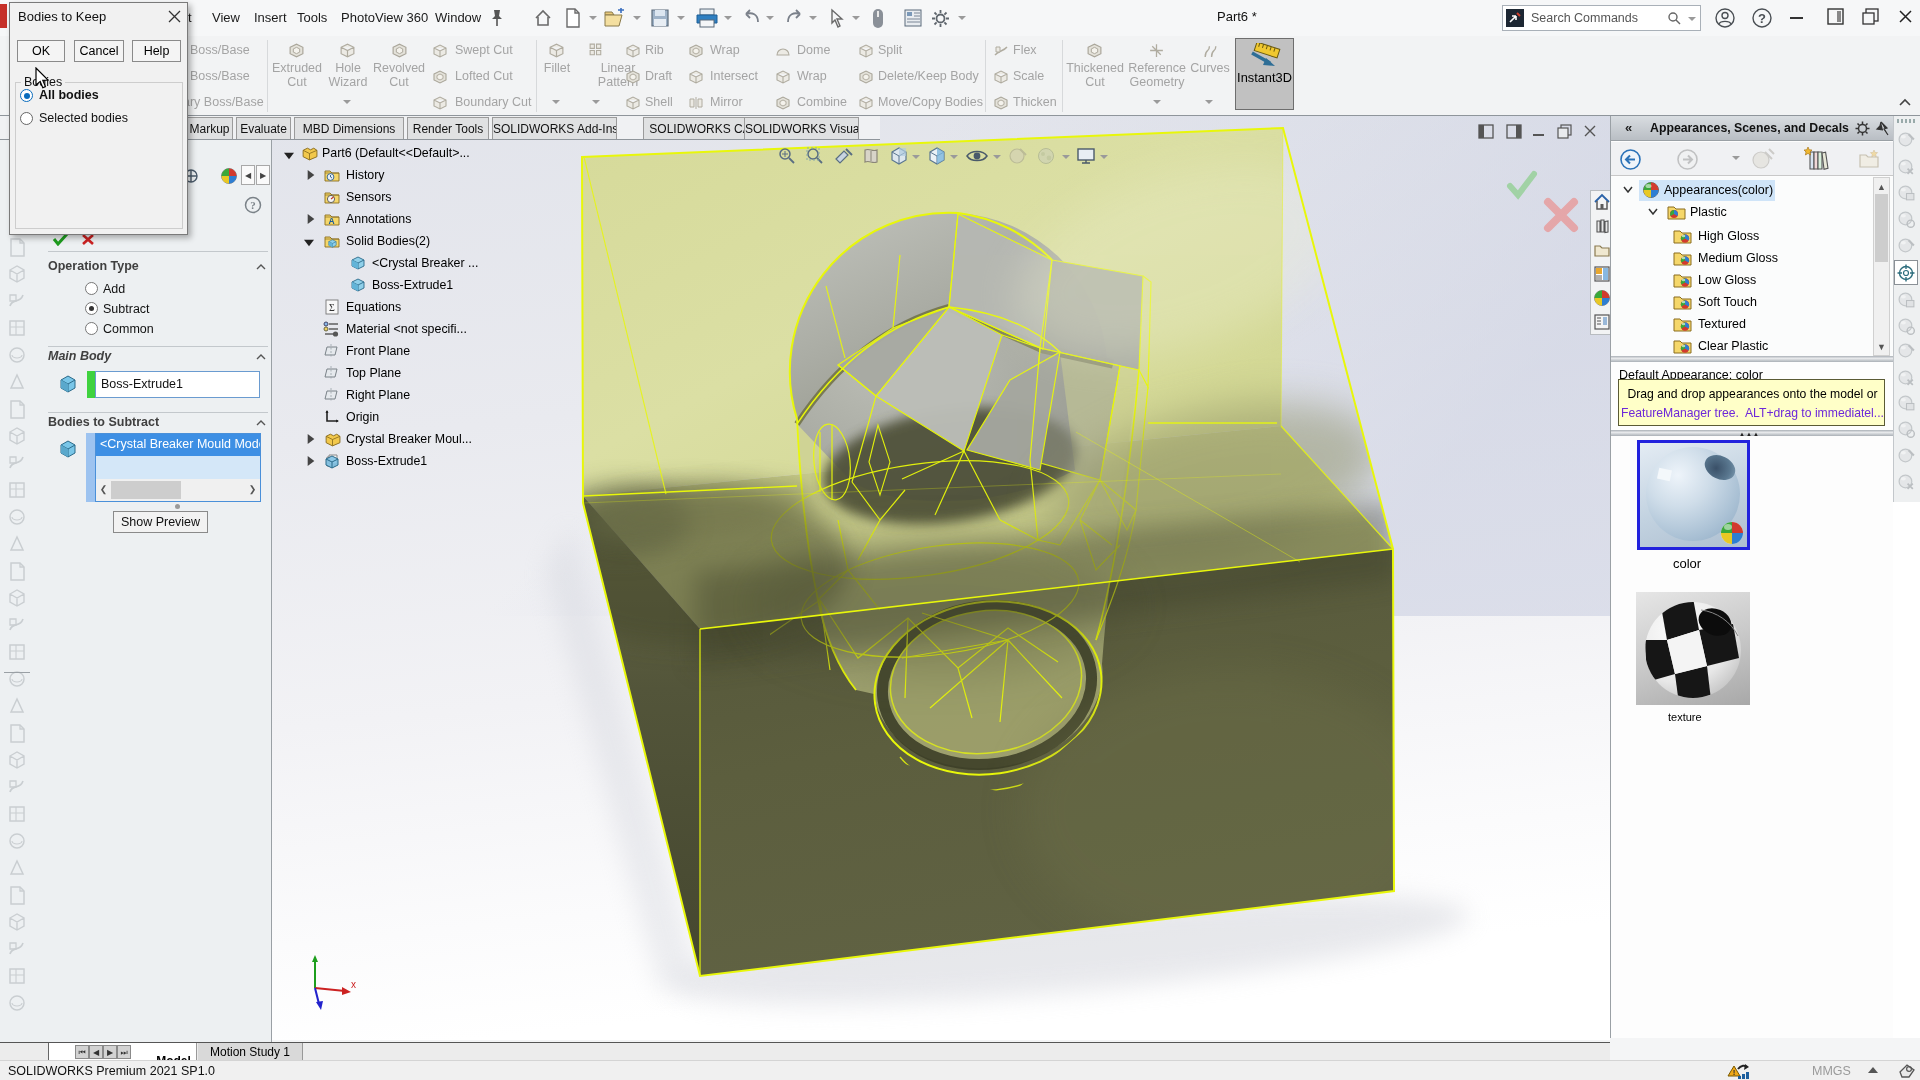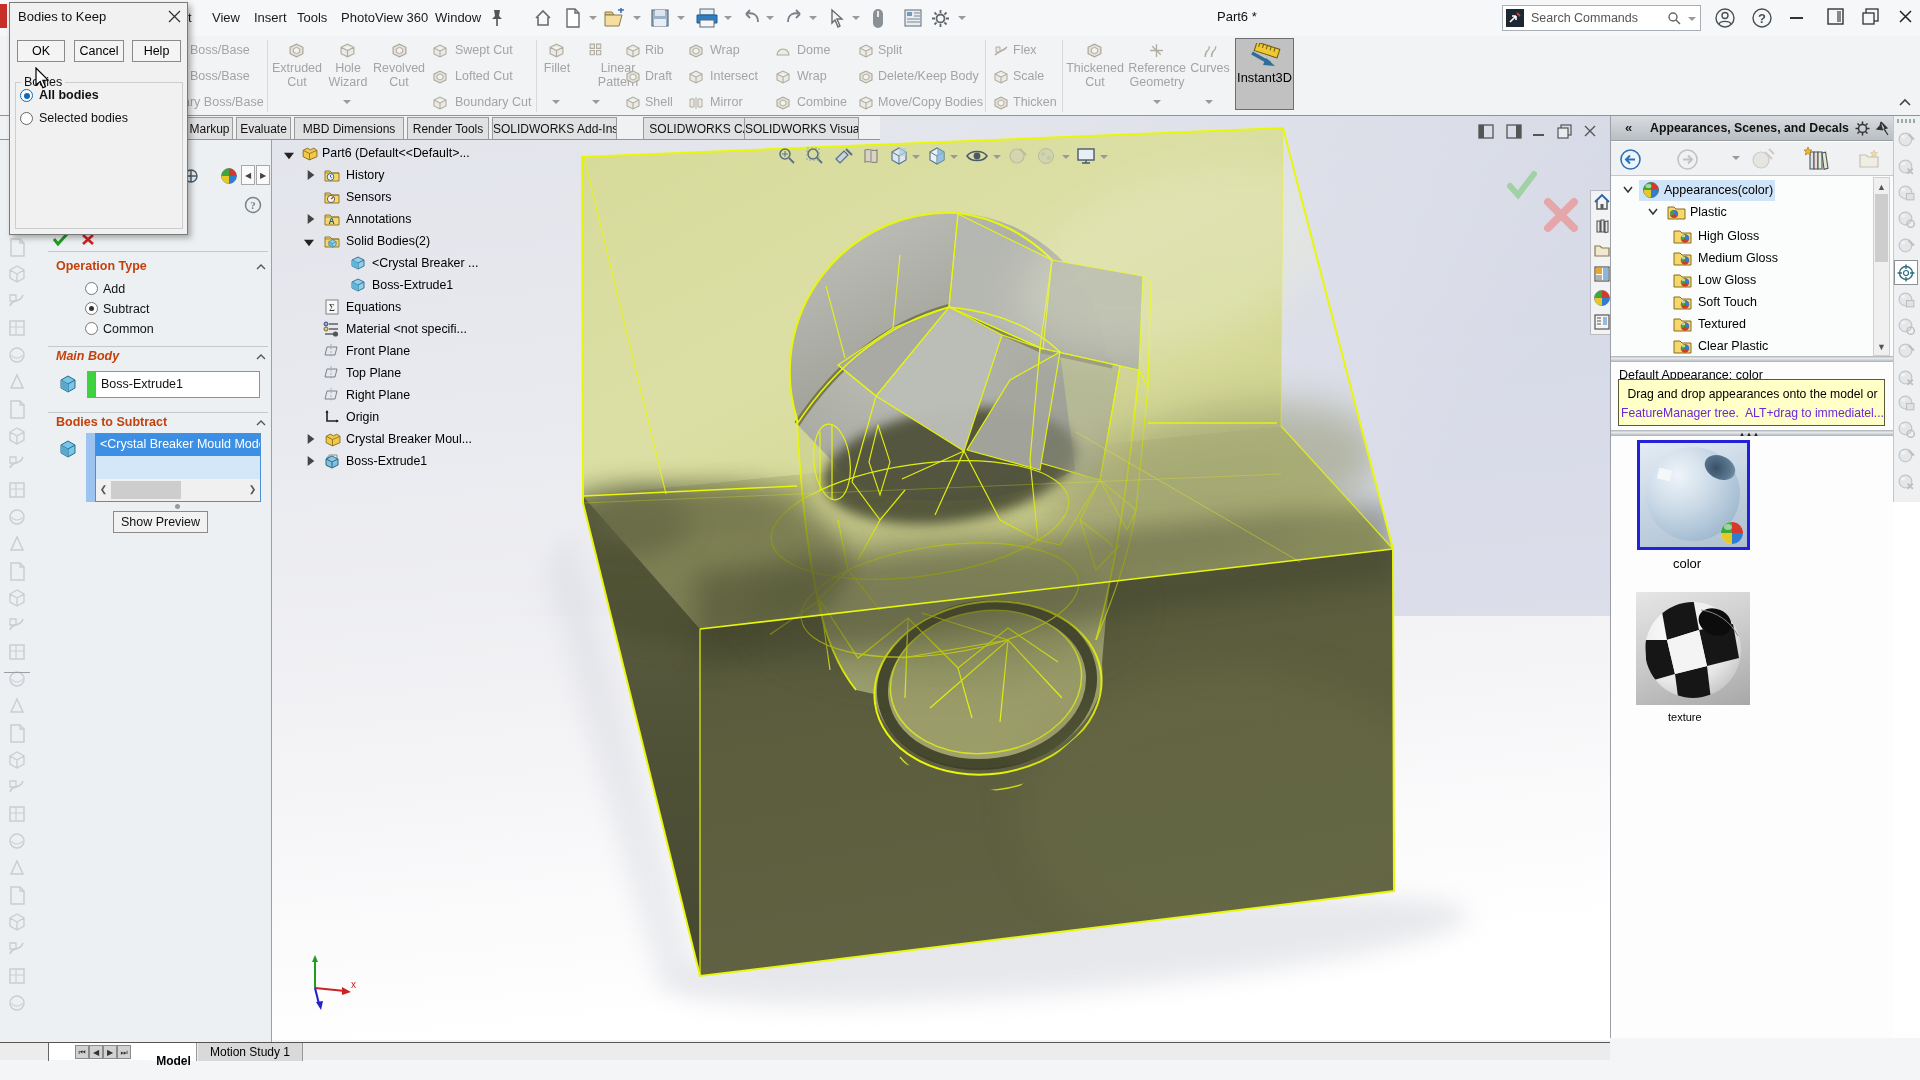--- a/index.html
+++ b/index.html
@@ -16,21 +16,21 @@
 .rlabelc { position:absolute; font-size:12.5px; color:#a4a4a4; text-align:center; transform:translateX(-50%); line-height:13.5px; }
 .rsep { position:absolute; top:4px; width:1px; height:72px; background:#d7d9db; }
 .rdrop { position:absolute; width:0; height:0; border-left:4px solid transparent; border-right:4px solid transparent; border-top:4px solid #9a9a9a; }
 
 #tabrow { position:absolute; left:0; top:116px; width:880px; height:24px; background:#f0f1f3; border-bottom:1px solid #8f959b; z-index:6; }
 .rtab { position:absolute; top:1px; height:22px; background:#e0e1e2; border:1px solid #9b9b9b; border-bottom:none; color:#111; font-size:12px; text-align:center; padding-top:4px; white-space:nowrap; overflow:hidden; }
 
 #viewport { position:absolute; left:272px; top:116px; width:1338px; height:924px; background:linear-gradient(180deg,#d7dae5 0%,#dfe1ea 22%,#eceef2 55%,#f9f9fa 82%,#ffffff 100%); overflow:hidden; }
 
 #pmpanel { position:absolute; left:0; top:140px; width:272px; height:902px; background:#edf0f2; border-right:1px solid #9aa0a5; }
-.pmhead { position:absolute; left:56px; width:220px; height:22px; font-size:12.5px; font-weight:bold; color:#c2410c; }
+.pmhead { position:absolute; left:48px; width:220px; height:22px; font-size:12.5px; font-weight:bold; color:#404040; }
 .pmchev { position:absolute; left:212px; width:10px; height:6px; }
 .radio { position:absolute; width:13px; height:13px; border-radius:50%; border:1px solid #777; background:#fff; }
 .radio .dot { position:absolute; left:3px; top:3px; width:5px; height:5px; border-radius:50%; background:#333; }
 .pmtext { position:absolute; font-size:12.5px; color:#111; white-space:nowrap; }
 
 #ftree { position:absolute; left:280px; top:144px; width:240px; height:340px; }
 .trow { position:absolute; left:0; height:22px; font-size:12.4px; color:#000; white-space:nowrap; }
 .texp { position:absolute; width:10px; height:10px; }
 
 #dlg { position:absolute; z-index:30; left:9px; top:2px; width:179px; height:233px; background:#f1f1f1; border:1px solid #7a7a7a; box-shadow:3px 3px 6px rgba(0,0,0,0.3); }
@@ -1144,20 +1144,38 @@
     <div class="abs" style="left:49px;top:0;width:102px;height:17px;background:#fff;"></div>
     <div class="abs" style="left:75px;top:1.5px;width:56px;height:14px;">
       <div class="abs" style="left:0;width:14px;height:14px;background:#d2d2d2;border:1px solid #8a8a8a;font-size:8px;color:#333;text-align:center;line-height:13px;">⏮</div>
       <div class="abs" style="left:14px;width:14px;height:14px;background:#d2d2d2;border:1px solid #8a8a8a;font-size:8px;color:#333;text-align:center;line-height:13px;">◀</div>
       <div class="abs" style="left:28px;width:14px;height:14px;background:#d2d2d2;border:1px solid #8a8a8a;font-size:8px;color:#333;text-align:center;line-height:13px;">▶</div>
       <div class="abs" style="left:42px;width:14px;height:14px;background:#d2d2d2;border:1px solid #8a8a8a;font-size:8px;color:#333;text-align:center;line-height:13px;">⏭</div>
     </div>
     <div class="abs" style="left:151px;top:0;width:46px;height:18px;background:#fff;border-right:1px solid #999;font-size:12px;font-weight:bold;color:#000;text-align:center;padding-top:11px;">Model</div>
     <div class="abs" style="left:198px;top:0;width:105px;height:18px;background:#d9d9d9;border-right:1px solid #999;font-size:12px;color:#000;text-align:center;padding-top:2px;">Motion Study 1</div>
   </div>
+  <div id="statusbar">
+    <div class="abs" style="left:8px;top:3px;">SOLIDWORKS Premium 2021 SP1.0</div>
+    <svg class="abs" style="left:1726px;top:2px;" width="26" height="17" viewBox="0 0 26 17">
+        <path d="M2 13 L8 3 L14 13 Z" fill="#f0a818" stroke="#7a5a00"></path>
+        <text x="8" y="12" text-anchor="middle" font-size="8" font-weight="bold" fill="#333" font-family="Liberation Sans">!</text>
+        <path d="M12 6 C15 2 19 2 21 4" fill="none" stroke="#222" stroke-width="2"></path>
+        <path d="M19 1 L23 4 L18 7 Z" fill="#222"></path>
+        <rect x="12" y="13" width="3" height="3" fill="#1d5f9e"></rect>
+        <rect x="16" y="11" width="3" height="5" fill="#1d5f9e"></rect>
+        <rect x="20" y="9" width="3" height="7" fill="#1d5f9e"></rect>
+      </svg>
+    <div class="abs" style="left:1812px;top:3px;color:#9a9a9a;">MMGS</div>
+    <div class="abs" style="left:1868px;top:6px;width:0;height:0;border-left:5px solid transparent;border-right:5px solid transparent;border-bottom:6px solid #555;"></div>
+    <svg class="abs" style="left:1898px;top:2px;" width="18" height="16" viewBox="0 0 18 16">
+        <path d="M2 9 L9 2 L16 7 L11 14 L4 14 Z" fill="#e8e8e8" stroke="#555" stroke-width="1.3"></path>
+        <circle cx="11" cy="6" r="2.4" fill="none" stroke="#555" stroke-width="1.2"></circle>
+      </svg>
+  </div>
   <div id="dlg">
     <div class="abs" style="left:8px;top:6px;font-size:13px;color:#111;">Bodies to Keep</div>
     <svg class="abs" style="left:158px;top:7px;" width="13" height="13" viewBox="0 0 13 13">
         <path d="M1 1 L12 12 M12 1 L1 12" stroke="#333" stroke-width="1.3"></path>
       </svg>
     <div class="dbtn" style="left:7px;width:48px;">OK</div>
     <div class="dbtn" style="left:64px;width:50px;">Cancel</div>
     <div class="dbtn" style="left:122px;width:49px;">Help</div>
     <div class="abs" style="left:5px;top:79px;width:168px;height:147px;border:1px solid #cdcdcd;"></div>
     <div class="abs" style="left:11px;top:72px;background:#f1f1f1;padding:0 3px;font-size:12.5px;color:#111;">Bodies</div>

